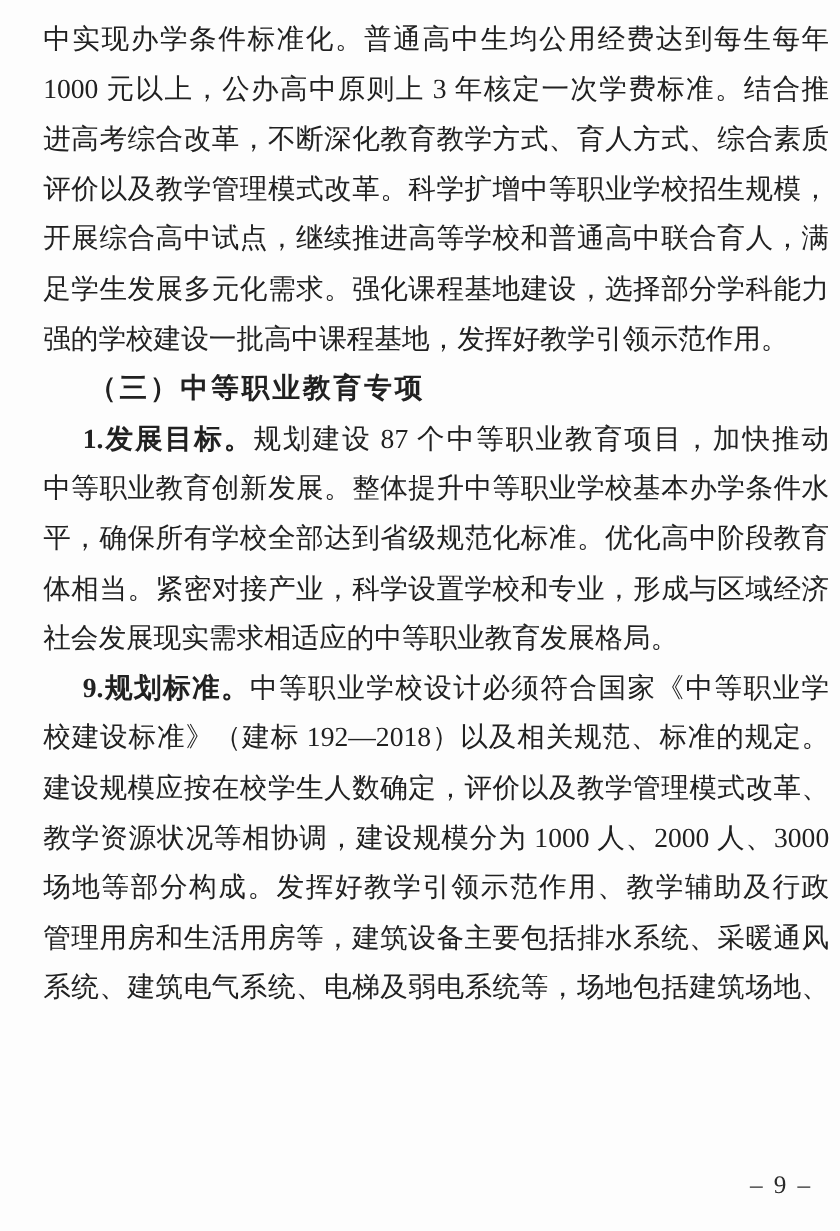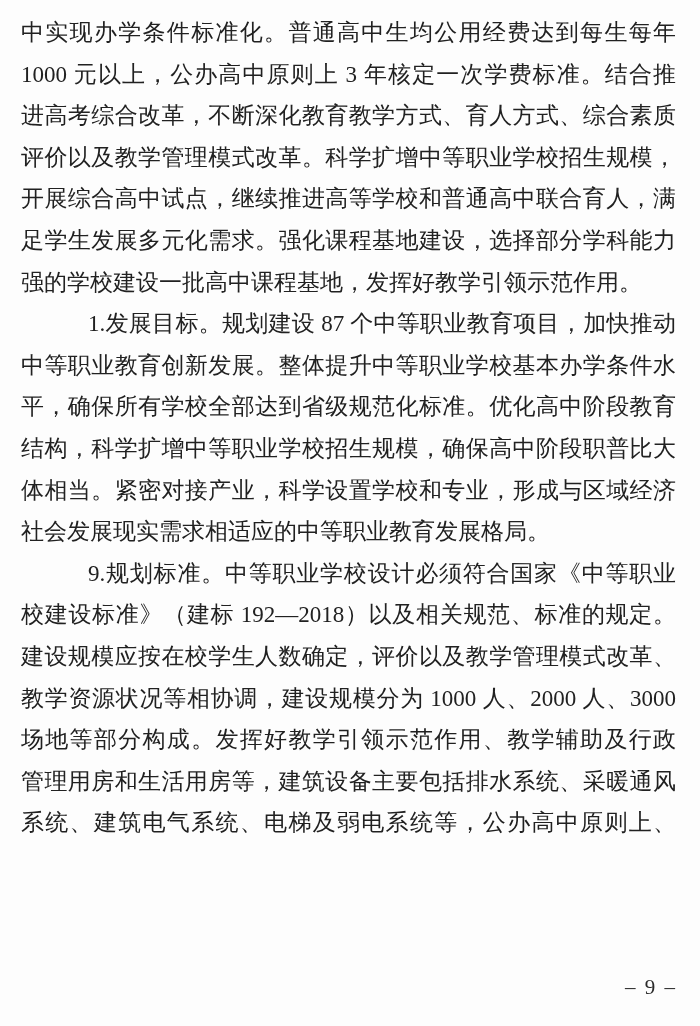--- a/index.html
+++ b/index.html
@@ -11,21 +11,21 @@
     position: relative;
     width: 700px;
     height: 1026px;
     background: #fdfdfd;
     overflow: hidden;
     font-family: "Liberation Serif", "DejaVu Serif", serif;
     color: #212121;
   }
   .content {
     position: absolute;
-    left: 21px;
+    left: 36px;
     top: 12px;
     width: 655px;
   }
   .line {
     font-size: 23px;
     height: 41.6px;
     line-height: 41.6px;
     text-align: justify;
     text-justify: inter-ideograph;
     overflow: hidden;
@@ -37,22 +37,21 @@
   
   .line.indent {
     text-indent: 33px;
   }
   .line.heading {
     font-weight: bold;
     letter-spacing: 2.5px;
     text-indent: 38px;
   }
   .lead {
-    font-weight: normal;
-    margin-left: 34px;
+    font-weight: bold;
   }
   .footer {
     position: absolute;
     top: 972px;
     right: 23px;
     font-size: 21px;
     line-height: 30px;
     letter-spacing: 2px;
     color: #2a2a2a;
   }
@@ -62,28 +61,28 @@
 
 <div class="page">
   <div class="content">
       <div class="line fill"><span>中实现办学条件标准化。普通高中生均公用经费达到每生每年</span></div>
       <div class="line fill"><span>1000 元以上，公办高中原则上 3 年核定一次学费标准。结合推</span></div>
       <div class="line fill"><span>进高考综合改革，不断深化教育教学方式、育人方式、综合素质</span></div>
       <div class="line fill"><span>评价以及教学管理模式改革。科学扩增中等职业学校招生规模，</span></div>
       <div class="line fill"><span>开展综合高中试点，继续推进高等学校和普通高中联合育人，满</span></div>
       <div class="line fill"><span>足学生发展多元化需求。强化课程基地建设，选择部分学科能力</span></div>
       <div class="line"><span>强的学校建设一批高中课程基地，发挥好教学引领示范作用。</span></div>
+      <div class="line heading indent"><span>（三）中等职业教育专项</span></div>
       <div class="line fill indent"><span class="lead">1.发展目标。</span><span>规划建设 87 个中等职业教育项目，加快推动</span></div>
       <div class="line fill"><span>中等职业教育创新发展。整体提升中等职业学校基本办学条件水</span></div>
       <div class="line fill"><span>平，确保所有学校全部达到省级规范化标准。优化高中阶段教育</span></div>
-      <div class="line fill"><span>结构，科学扩增中等职业学校招生规模，确保高中阶段职普比大</span></div>
       <div class="line fill"><span>体相当。紧密对接产业，科学设置学校和专业，形成与区域经济</span></div>
       <div class="line"><span>社会发展现实需求相适应的中等职业教育发展格局。</span></div>
       <div class="line fill indent"><span class="lead">9.规划标准。</span><span>中等职业学校设计必须符合国家《中等职业学</span></div>
       <div class="line fill"><span>校建设标准》（建标 192—2018）以及相关规范、标准的规定。</span></div>
       <div class="line fill"><span>建设规模应按在校学生人数确定，评价以及教学管理模式改革、</span></div>
       <div class="line fill"><span>教学资源状况等相协调，建设规模分为 1000 人、2000 人、3000</span></div>
       <div class="line fill"><span>场地等部分构成。发挥好教学引领示范作用、教学辅助及行政</span></div>
       <div class="line fill"><span>管理用房和生活用房等，建筑设备主要包括排水系统、采暖通风</span></div>
-      <div class="line fill"><span>系统、建筑电气系统、电梯及弱电系统等，公办高中原则上、</span></div>
+      <div class="line fill"><span>系统、建筑电气系统、电梯及弱电系统等，场地包括建筑场地、</span></div>
     </div>
   <div class="footer">– 9 –</div>
 </div>
 
 </body></html>

